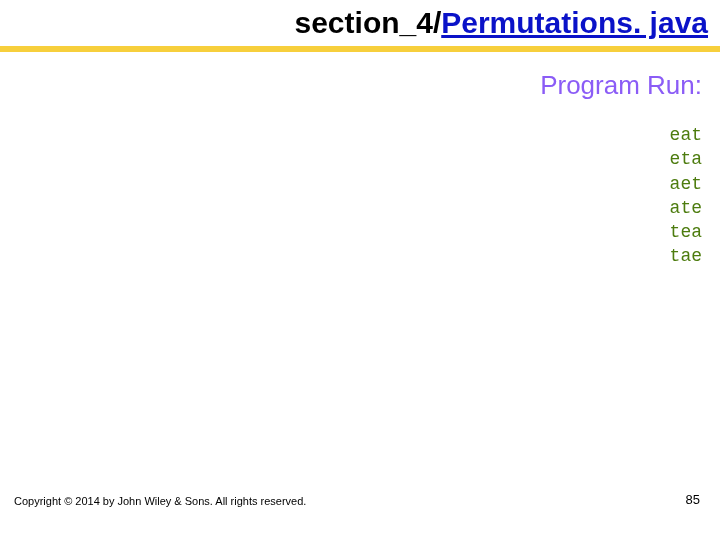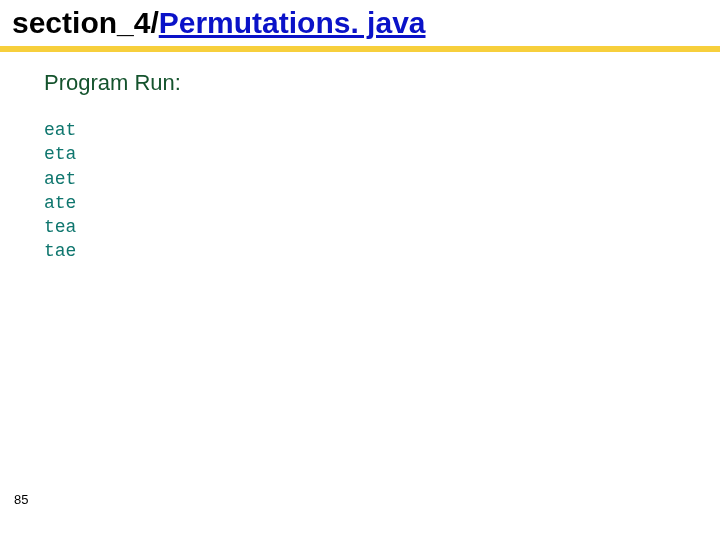--- a/index.html
+++ b/index.html
@@ -1,17 +1,17 @@
 <!DOCTYPE html>
 <html><head>
 <meta charset="utf-8">
 <style>
   * { margin: 0; padding: 0; box-sizing: border-box; }
   html, body { width: 720px; height: 540px; background: #fff; font-family: Verdana, Geneva, sans-serif; overflow: hidden; }
-  .slide { position: relative; width: 720px; height: 519px; }
+  .slide { position: relative; width: 720px; height: 519px; text-align: right; }
   .title-wrap { padding: 6px 12px 0 12px; }
   .title {
     font-family: "Arial Black", Arial, sans-serif;
     font-weight: 900;
     font-size: 30px;
     letter-spacing: 0px;
     color: #000;
   }
   .title .link {
     color: #0a12c8;
@@ -21,30 +21,30 @@
     height: 6px;
     background: #f7cf3c;
     margin-top: 6px;
     width: 100%;
   }
   .body {
     padding: 18px 18px 0 44px;
   }
   .subhead {
     font-family: Tahoma, Verdana, sans-serif;
-    font-size: 22px;
-    color: #14532d;
+    font-size: 26px;
+    color: #8b5cf6;
   }
   .output {
     margin-top: 22px;
     font-family: "Courier New", Courier, monospace;
     font-size: 18px;
     line-height: 1.35;
     white-space: pre;
-    color: #0f766e;
+    color: #4d7c0f;
   }
   .footer {
     position: absolute;
     bottom: 12px;
     left: 14px;
     right: 14px;
     display: flex;
     justify-content: space-between;
     align-items: flex-end;
     font-family: Tahoma, Verdana, sans-serif;
@@ -68,16 +68,17 @@
     <div class="subhead">Program Run:</div>
     <pre class="output">eat
 eta
 aet
 ate
 tea
 tae</pre>
   </div>
 
   <div class="footer">
+    <span>Copyright © 2014 by John Wiley &amp; Sons. All rights reserved.</span>
     <span class="page-num">85</span>
   </div>
 
 </div>
 
 </body></html>

